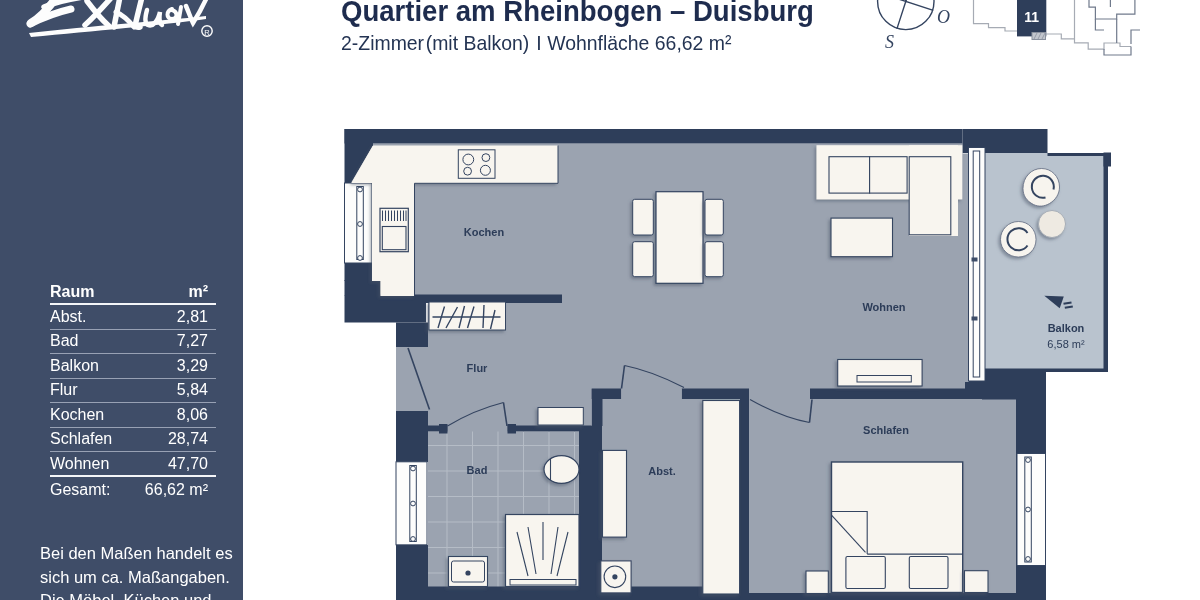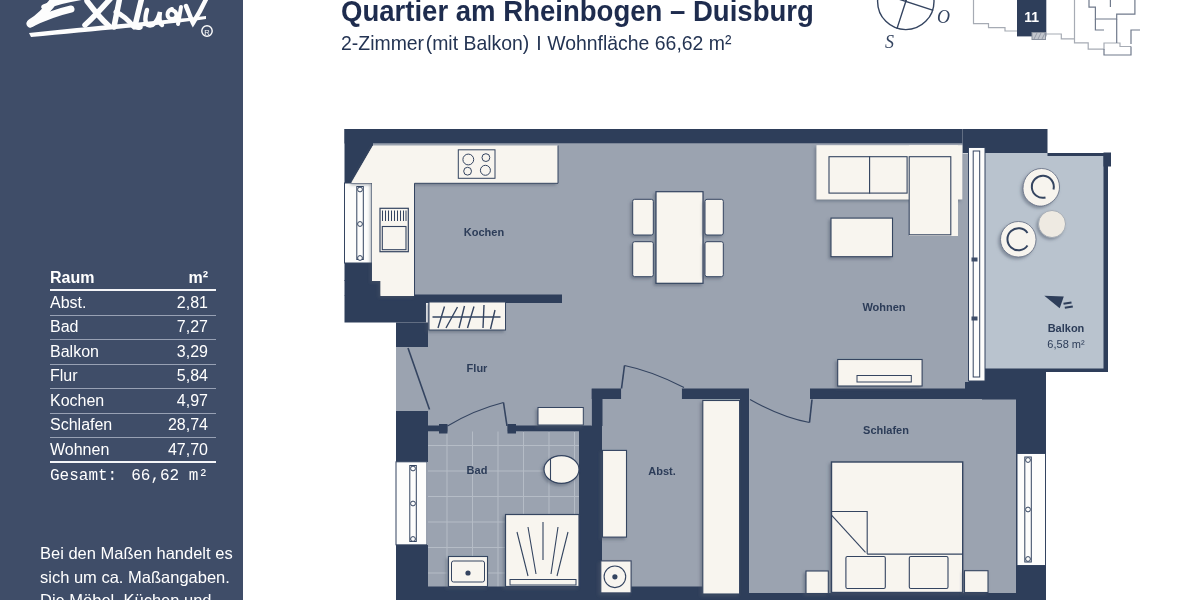--- a/index.html
+++ b/index.html
@@ -41,21 +41,21 @@
     </g>
 
     <path d="M29,33 C 92,26 160,21 206,16 L 206,19 C 162,25 94,31 31,37 Z" fill="#fdfdfd"></path>
 
     <g>
       <circle cx="207" cy="31" r="5.2" fill="none" stroke="#fdfdfd" stroke-width="1.4"></circle>
       <text x="207" y="34.6" fill="#fdfdfd" font-size="7.5" text-anchor="middle" font-family="Liberation Sans">R</text>
     </g>
   </svg>
 
-  <div class="tbl" style="top:269px;">
+  <div class="tbl" style="top:283px;">
     <div class="trow" style="font-weight:bold;height:22px;">
         <span class="l">Raum</span>
         <span class="r">m²</span>
         <span class="sep2"></span>
       </div>
     <div class="trow">
         <span class="l">Abst.</span>
         <span class="r">2,81</span>
         <span class="sep"></span>
       </div>
@@ -69,34 +69,34 @@
         <span class="r">3,29</span>
         <span class="sep"></span>
       </div>
     <div class="trow">
         <span class="l">Flur</span>
         <span class="r">5,84</span>
         <span class="sep"></span>
       </div>
     <div class="trow">
         <span class="l">Kochen</span>
-        <span class="r">4,97</span>
+        <span class="r">8,06</span>
         <span class="sep"></span>
       </div>
     <div class="trow">
         <span class="l">Schlafen</span>
         <span class="r">28,74</span>
         <span class="sep"></span>
       </div>
     <div class="trow">
         <span class="l">Wohnen</span>
         <span class="r">47,70</span>
         <span class="sep2"></span>
       </div>
-    <div class="trow" style="height:26px;font-family:Liberation Mono, monospace;">
+    <div class="trow" style="height:26px;">
         <span class="l">Gesamt:</span>
         <span class="r">66,62 m²</span>
       </div>
   </div>
 
   <div id="note">Bei den Maßen handelt es sich um ca. Maßangaben. Die Möbel, Küchen und Sanitärobjekte sind</div>
 </div>
 
 <div id="title">Quartier am Rheinbogen – Duisburg</div>
 

